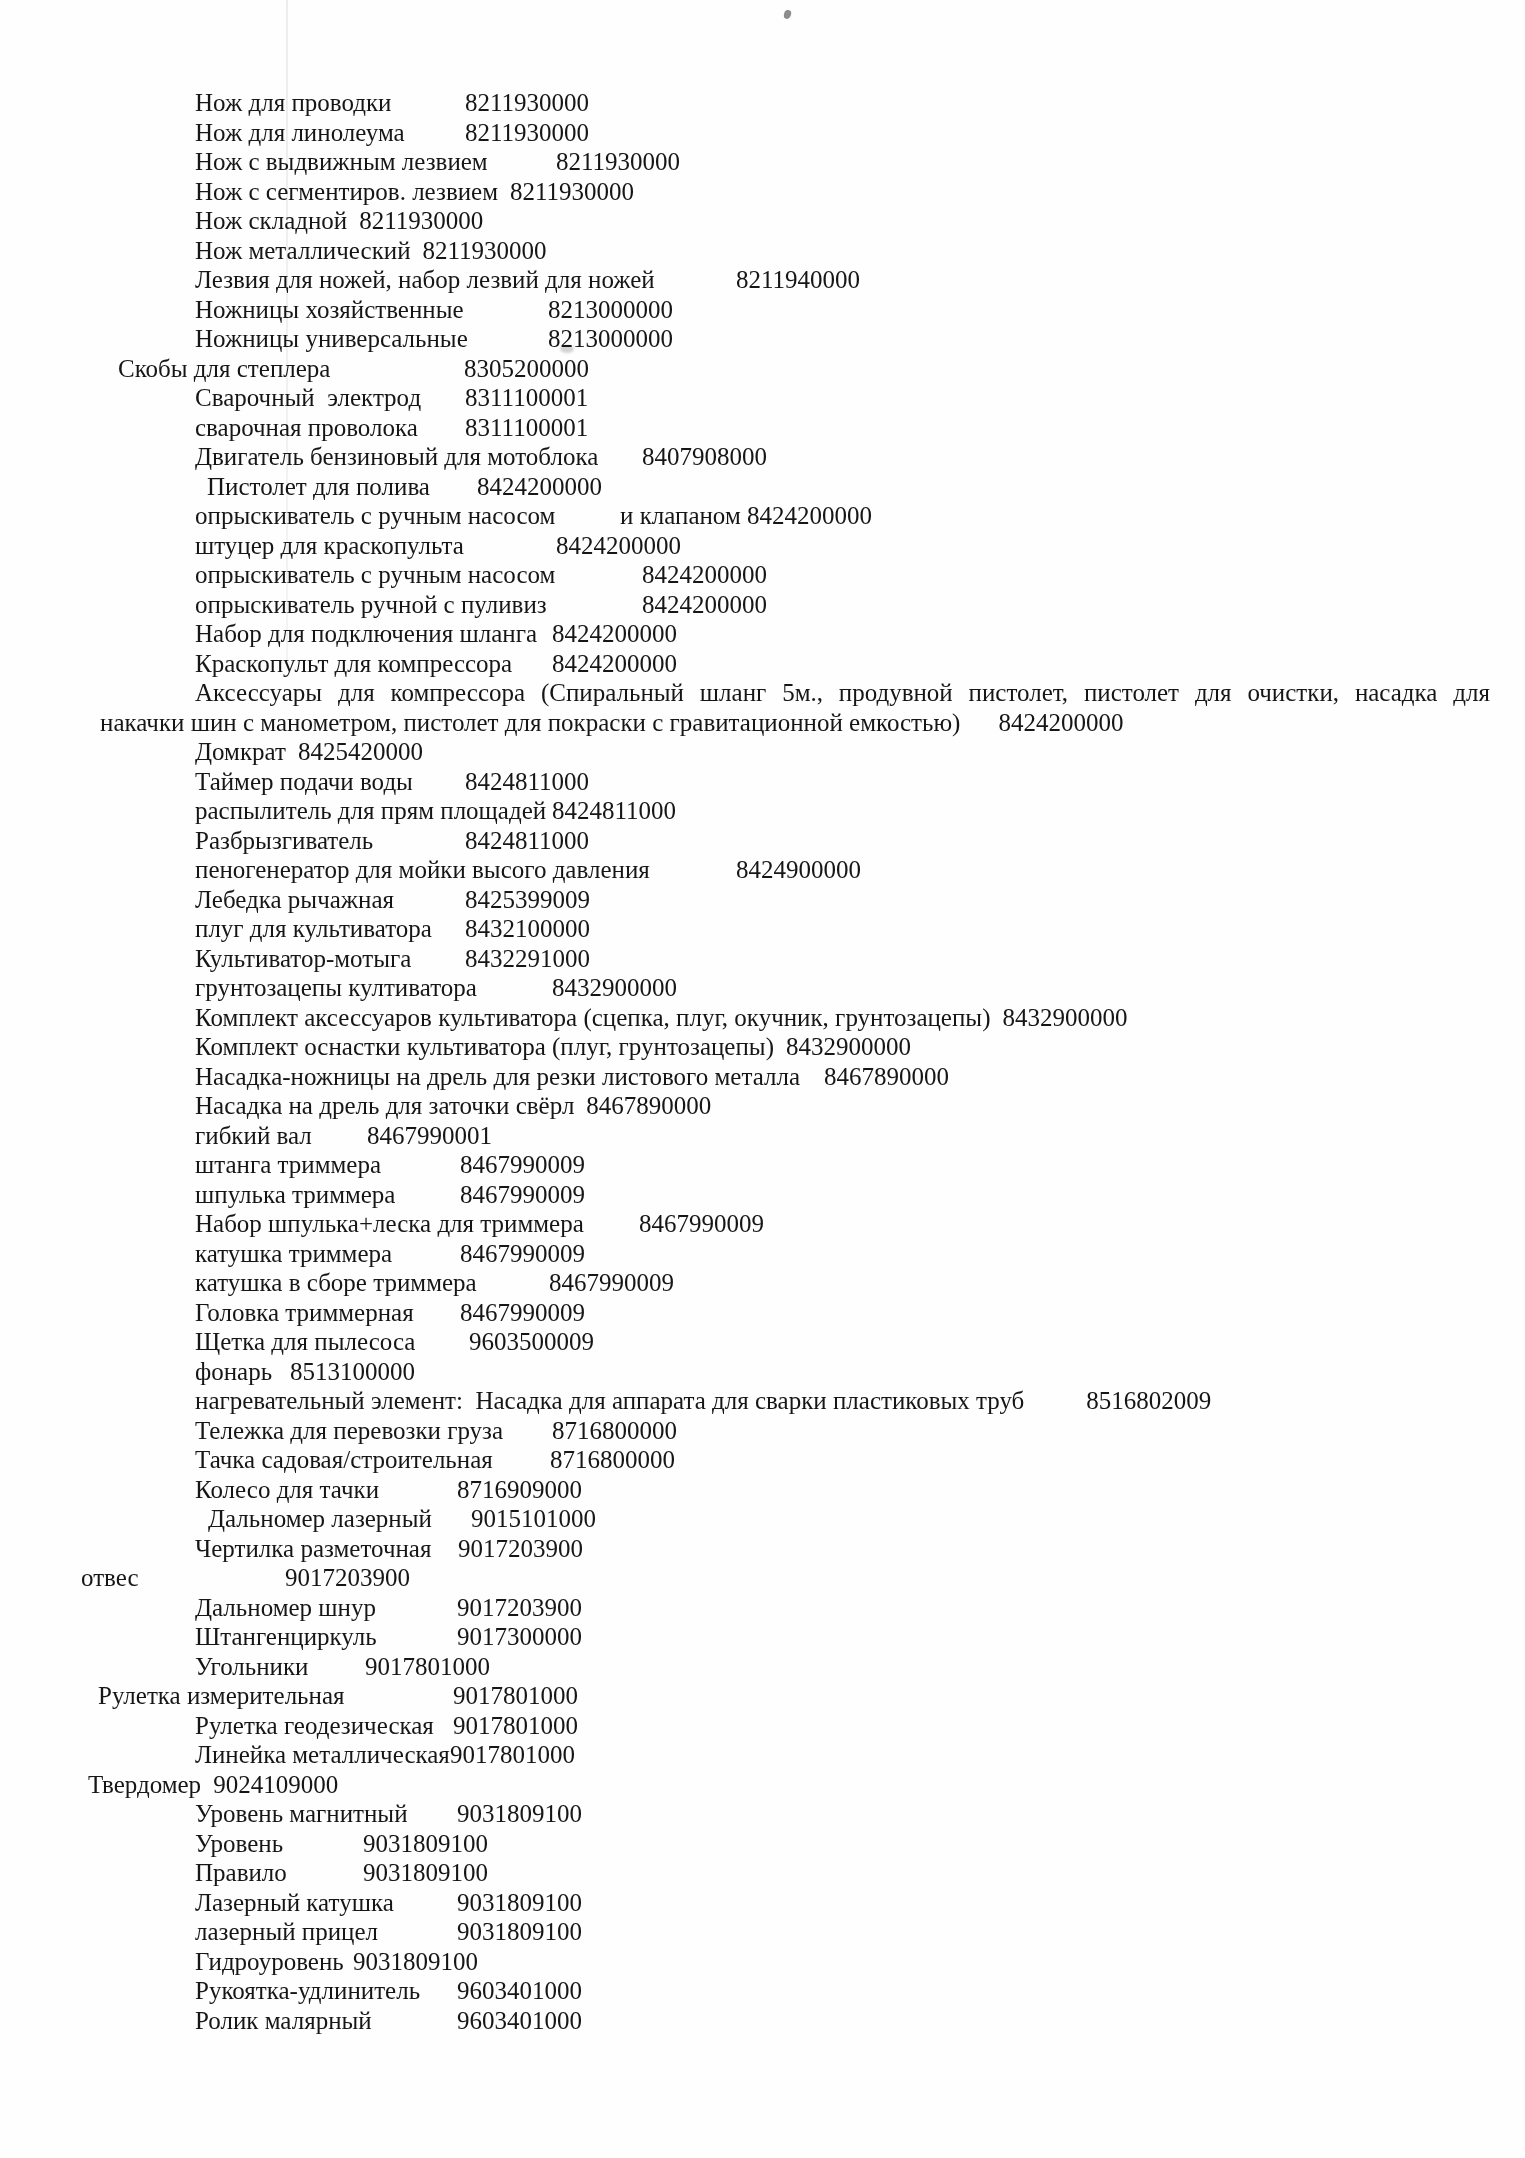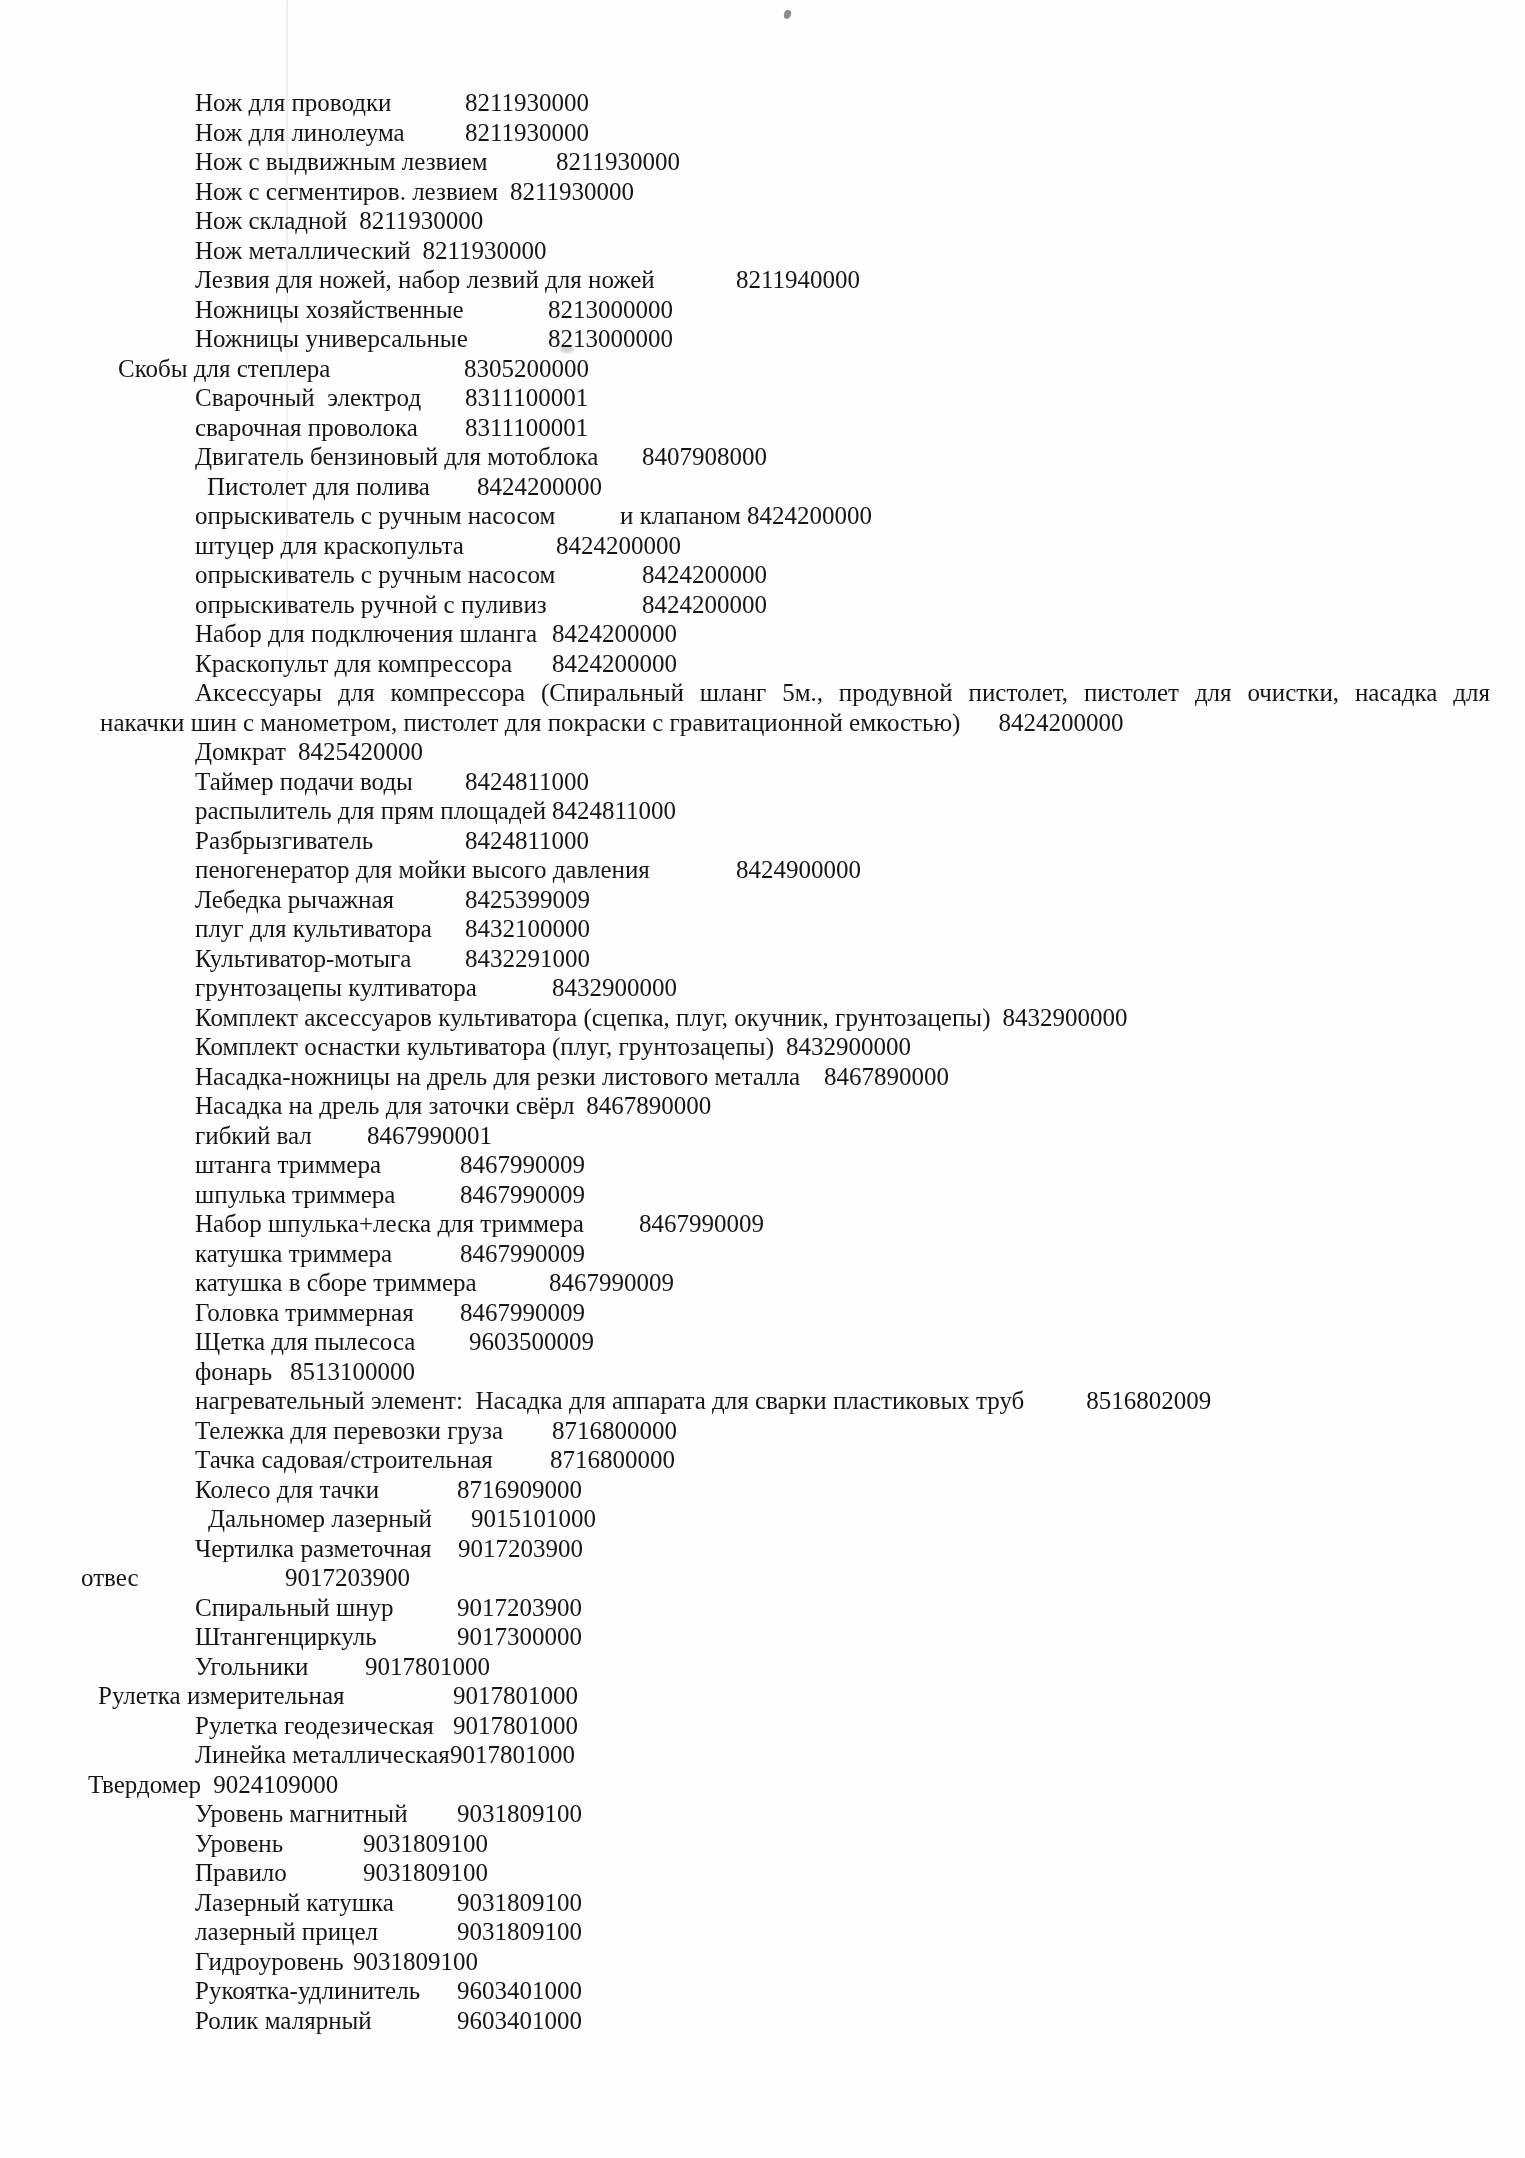--- a/index.html
+++ b/index.html
@@ -97,21 +97,21 @@
       <div class="row" style="top: 1297.5px; left: 0px; right: 0px; padding-left: 195px;"><span>Головка триммерная</span><span class="code-abs" style="left: 460px;">8467990009</span></div>
       <div class="row" style="top: 1327px; left: 0px; right: 0px; padding-left: 195px;"><span>Щетка для пылесоса</span><span class="code-abs" style="left: 469px;">9603500009</span></div>
       <div class="row" style="top: 1356.5px; left: 0px; right: 0px; padding-left: 195px;"><span>фонарь</span><span style="margin-left: 18px;">8513100000</span></div>
       <div class="row" style="top: 1386px; left: 0px; right: 0px; padding-left: 195px;"><span>нагревательный элемент:  Насадка для аппарата для сварки пластиковых труб</span><span style="margin-left: 62px;">8516802009</span></div>
       <div class="row" style="top: 1415.5px; left: 0px; right: 0px; padding-left: 195px;"><span>Тележка для перевозки груза</span><span class="code-abs" style="left: 552px;">8716800000</span></div>
       <div class="row" style="top: 1445px; left: 0px; right: 0px; padding-left: 195px;"><span>Тачка садовая/строительная</span><span class="code-abs" style="left: 550px;">8716800000</span></div>
       <div class="row" style="top: 1474.5px; left: 0px; right: 0px; padding-left: 195px;"><span>Колесо для тачки</span><span class="code-abs" style="left: 457px;">8716909000</span></div>
       <div class="row" style="top: 1504px; left: 0px; right: 0px; padding-left: 195px; margin-left: 13px;"><span>Дальномер лазерный</span><span class="code-abs" style="left: 458px;">9015101000</span></div>
       <div class="row" style="top: 1533.5px; left: 0px; right: 0px; padding-left: 195px;"><span>Чертилка разметочная</span><span class="code-abs" style="left: 458px;">9017203900</span></div>
       <div class="row" style="top: 1563px; left: 0px; right: 6px; padding-left: 81px;"><span>отвес</span><span class="code-abs" style="left: 285px;">9017203900</span></div>
-      <div class="row" style="top: 1592.5px; left: 0px; right: 0px; padding-left: 195px;"><span>Спиральный шнур</span><span class="code-abs" style="left: 457px;">9017203900</span></div>
+      <div class="row" style="top: 1592.5px; left: 0px; right: 0px; padding-left: 195px;"><span>Дальномер шнур</span><span class="code-abs" style="left: 457px;">9017203900</span></div>
       <div class="row" style="top: 1622px; left: 0px; right: 0px; padding-left: 195px;"><span>Штангенциркуль</span><span class="code-abs" style="left: 457px;">9017300000</span></div>
       <div class="row" style="top: 1651.5px; left: 0px; right: 0px; padding-left: 195px;"><span>Угольники</span><span class="code-abs" style="left: 365px;">9017801000</span></div>
       <div class="row" style="top: 1681px; left: 0px; right: 4px; padding-left: 98px;"><span>Рулетка измерительная</span><span class="code-abs" style="left: 453px;">9017801000</span></div>
       <div class="row" style="top: 1710.5px; left: 0px; right: 0px; padding-left: 195px;"><span>Рулетка геодезическая</span><span class="code-abs" style="left: 453px;">9017801000</span></div>
       <div class="row" style="top: 1740px; left: 0px; right: 0px; padding-left: 195px;"><span>Линейка металлическая</span><span class="code-abs" style="left: 450px;">9017801000</span></div>
       <div class="row" style="top: 1769.5px; left: 0px; right: 0px; padding-left: 88px;"><span>Твердомер</span><span style="margin-left: 12px;">9024109000</span></div>
       <div class="row" style="top: 1799px; left: 0px; right: 0px; padding-left: 195px;"><span>Уровень магнитный</span><span class="code-abs" style="left: 457px;">9031809100</span></div>
       <div class="row" style="top: 1828.5px; left: 0px; right: 0px; padding-left: 195px;"><span>Уровень</span><span class="code-abs" style="left: 363px;">9031809100</span></div>
       <div class="row" style="top: 1858px; left: 0px; right: 0px; padding-left: 195px;"><span>Правило</span><span class="code-abs" style="left: 363px;">9031809100</span></div>
       <div class="row" style="top: 1887.5px; left: 0px; right: 0px; padding-left: 195px;"><span>Лазерный катушка</span><span class="code-abs" style="left: 457px;">9031809100</span></div>

